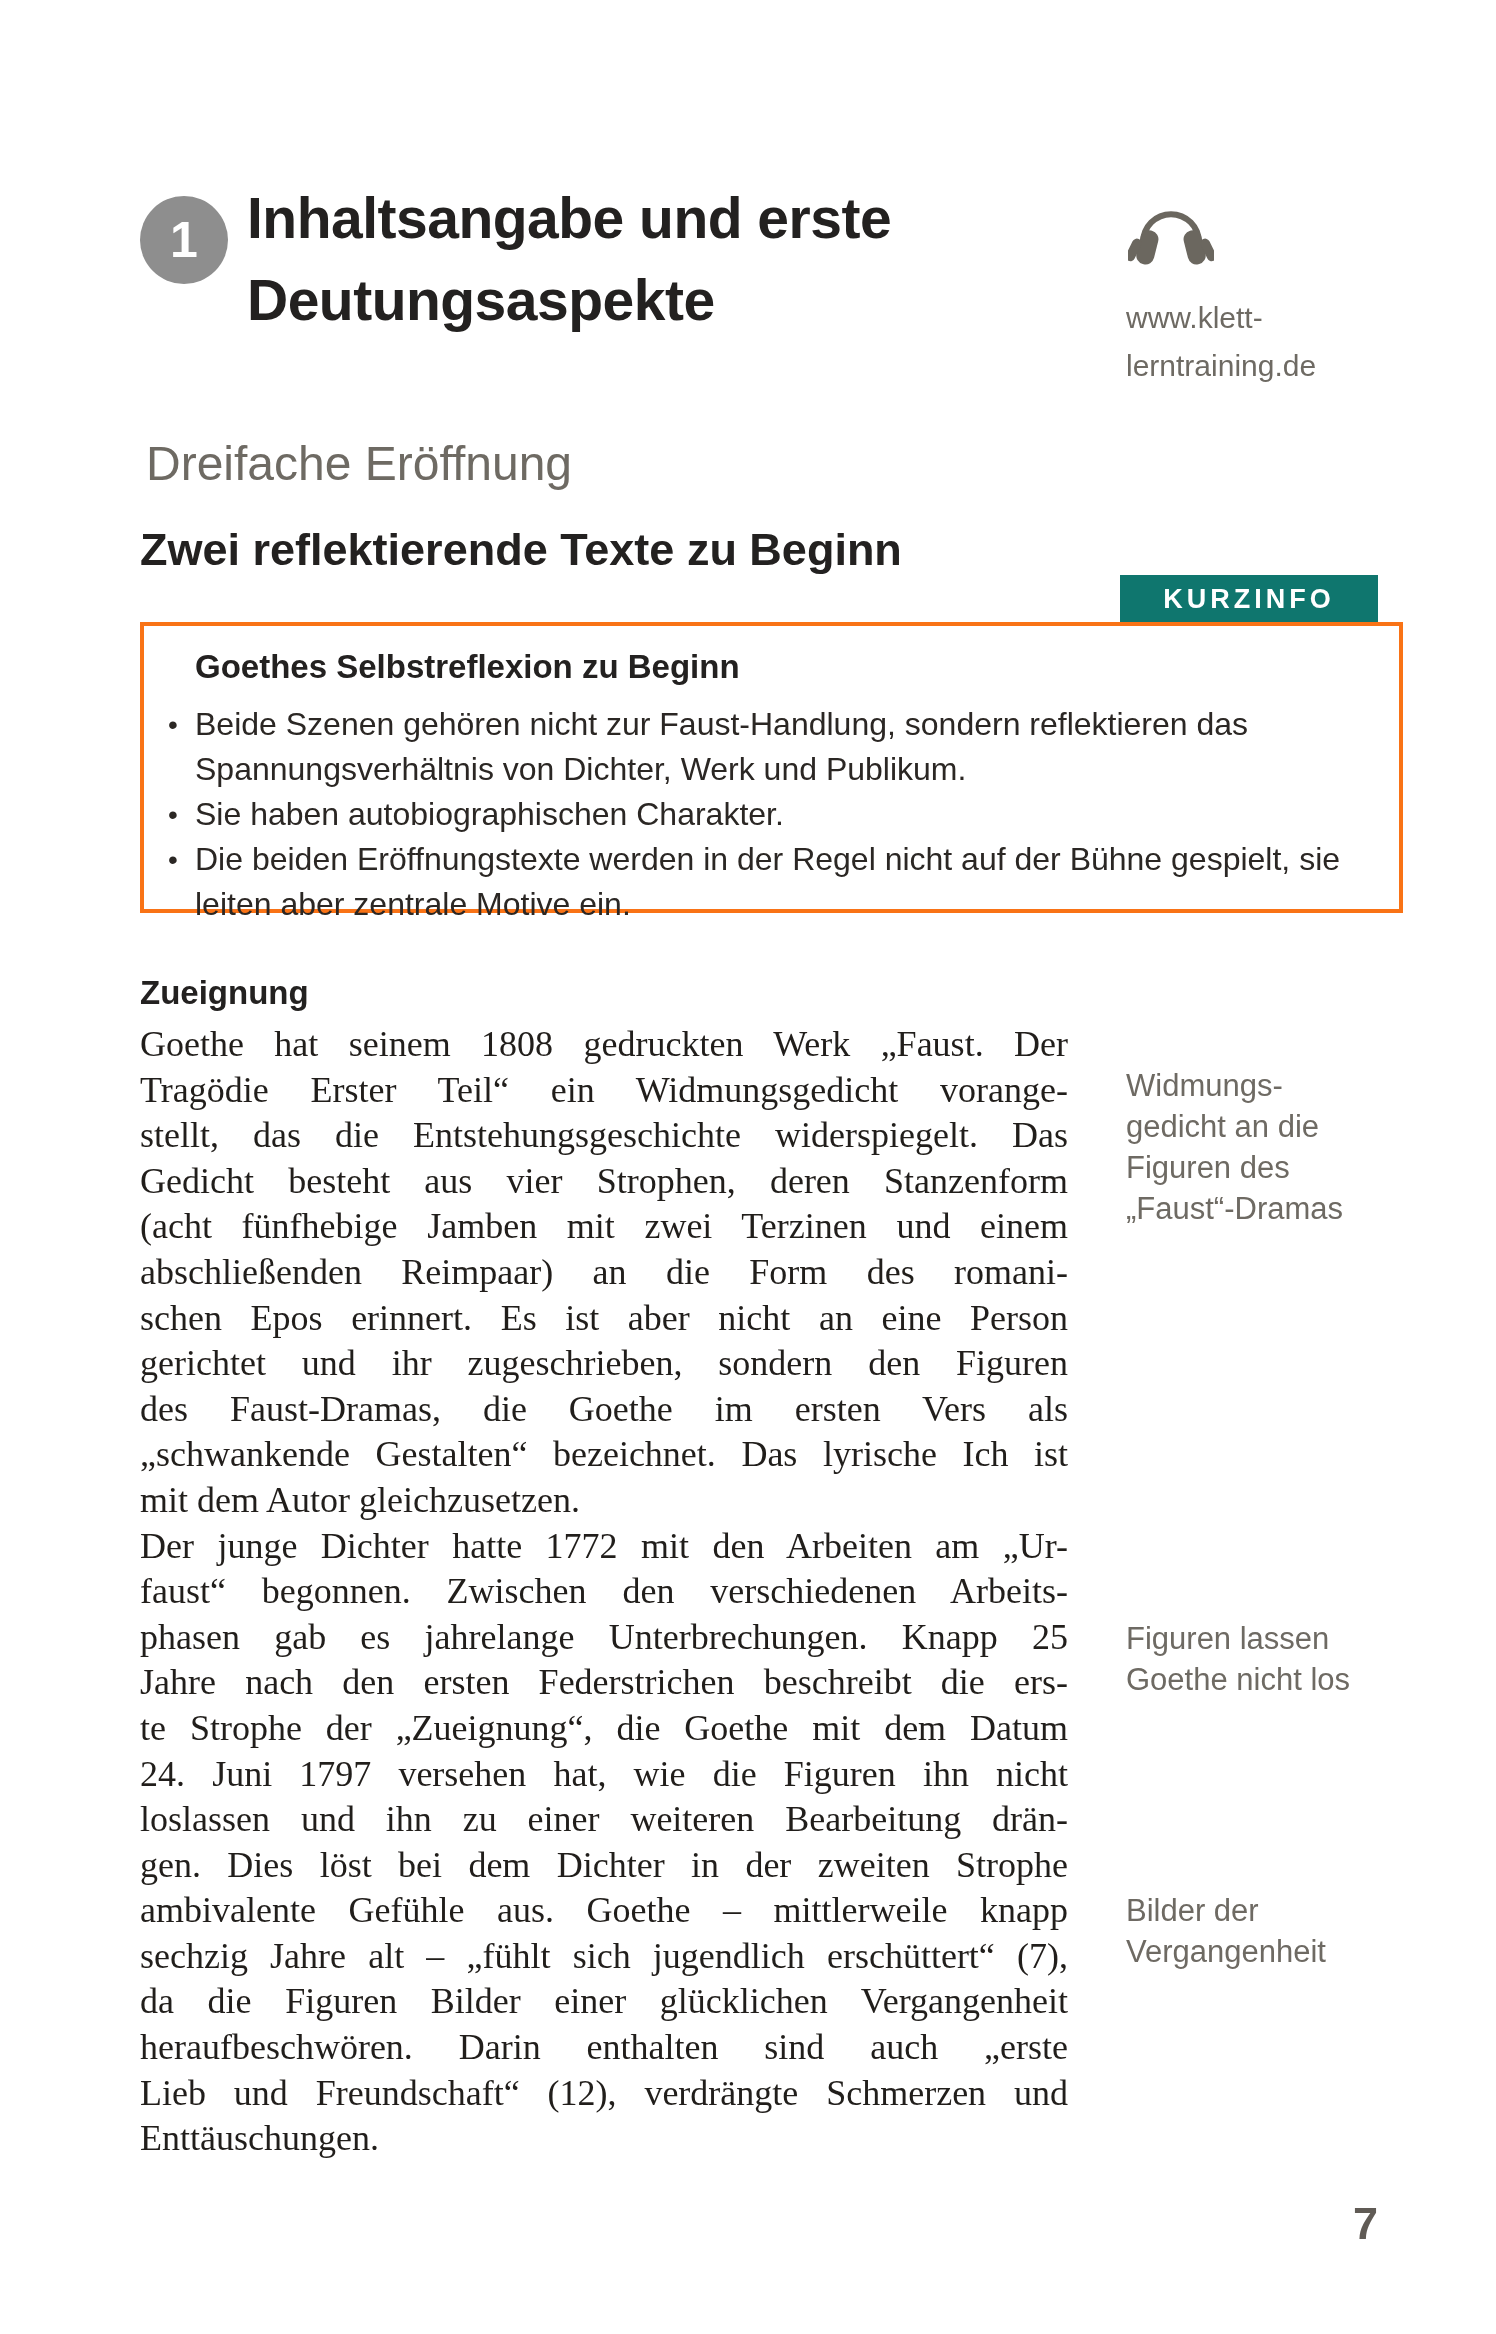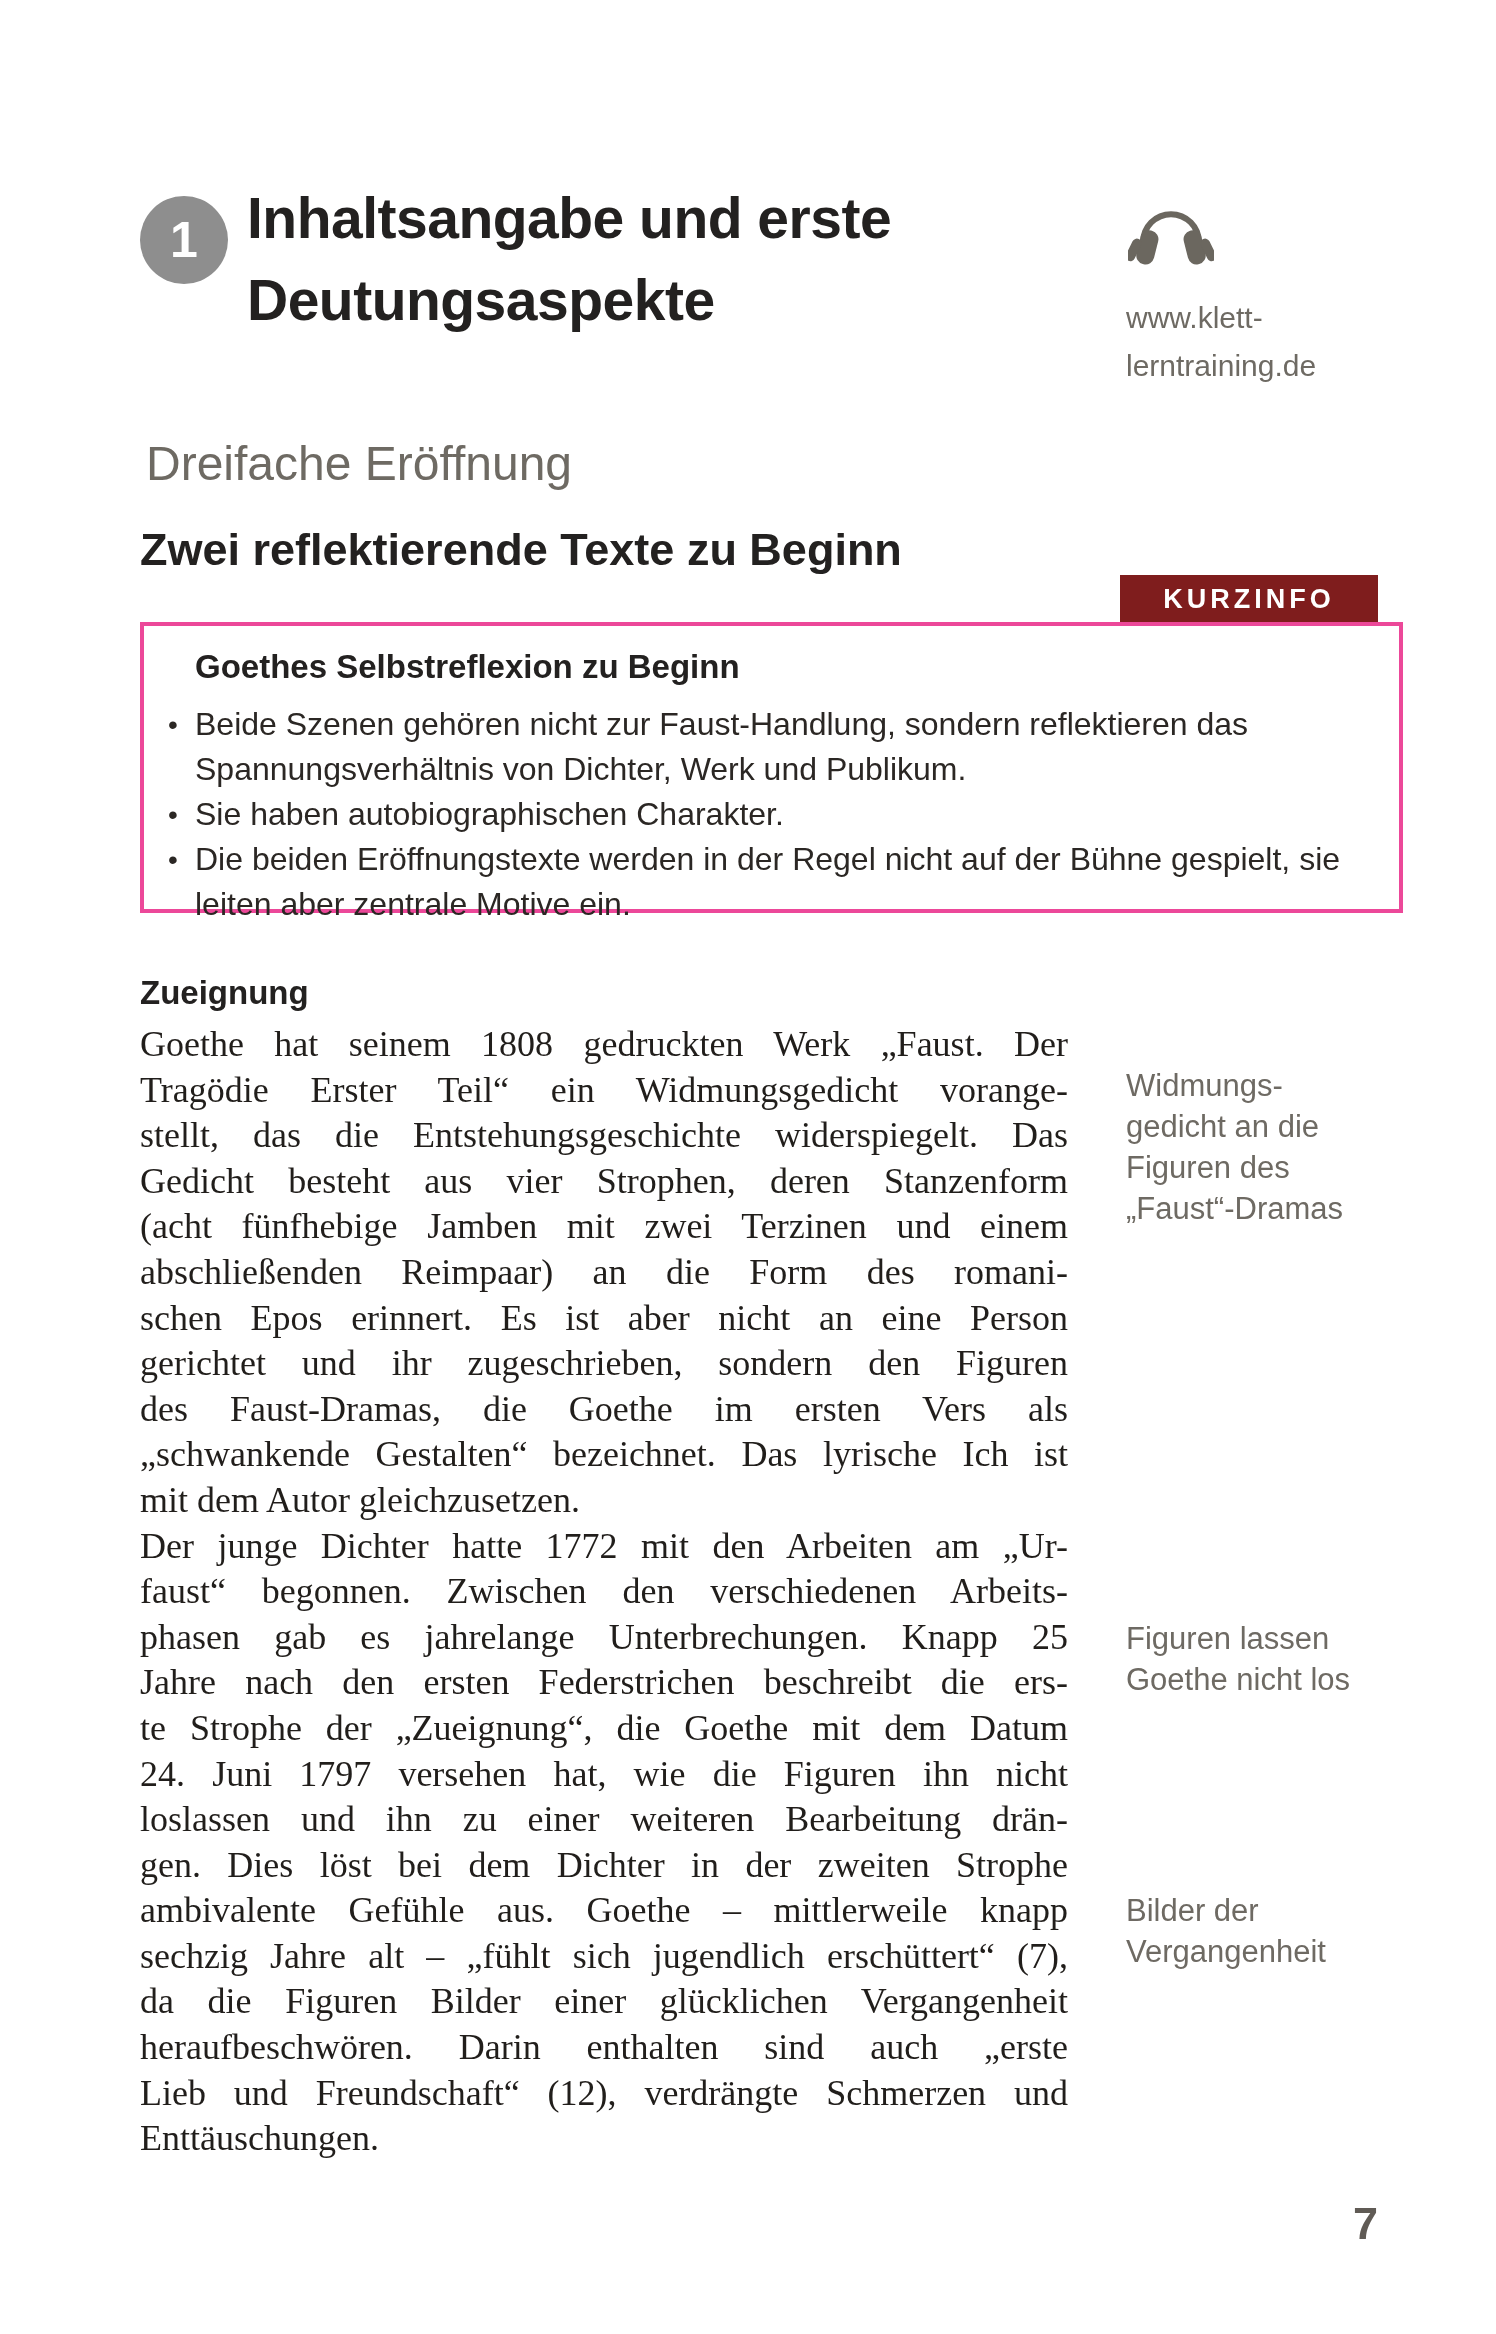--- a/index.html
+++ b/index.html
@@ -36,27 +36,27 @@
     position:absolute;left:140px;top:430px;margin:6px;
     font-size:48px;font-weight:400;color:#6e6a63;
   }
   .sub-heading{
     position:absolute;left:140px;top:524px;margin:0;
     font-size:45px;font-weight:700;color:#232120;
   }
   
   .kurzinfo-tab{
     position:absolute;left:1120px;top:575px;width:258px;height:48px;
-    background:#7f1d1d;color:#ffffff;
+    background:#0f766e;color:#ffffff;
     display:flex;align-items:center;justify-content:center;
     font-size:27px;font-weight:700;letter-spacing:4px;
   }
   .kurzinfo-box{
     position:absolute;left:140px;top:622px;width:1263px;height:291px;
-    border:4px solid #ec4899;box-sizing:border-box;
+    border:4px solid #f97316;box-sizing:border-box;
     padding:20px 29px 0 24px;
   }
   .kurzinfo-heading{
     margin:2px 0 16px 27px;
     font-size:33px;font-weight:700;color:#232120;
   }
   .kurzinfo-item{
     display:flex;font-size:32px;line-height:45px;color:#2b2724;
   }
   .kurzinfo-item .bullet{flex:none;width:27px;font-size:28px;}

